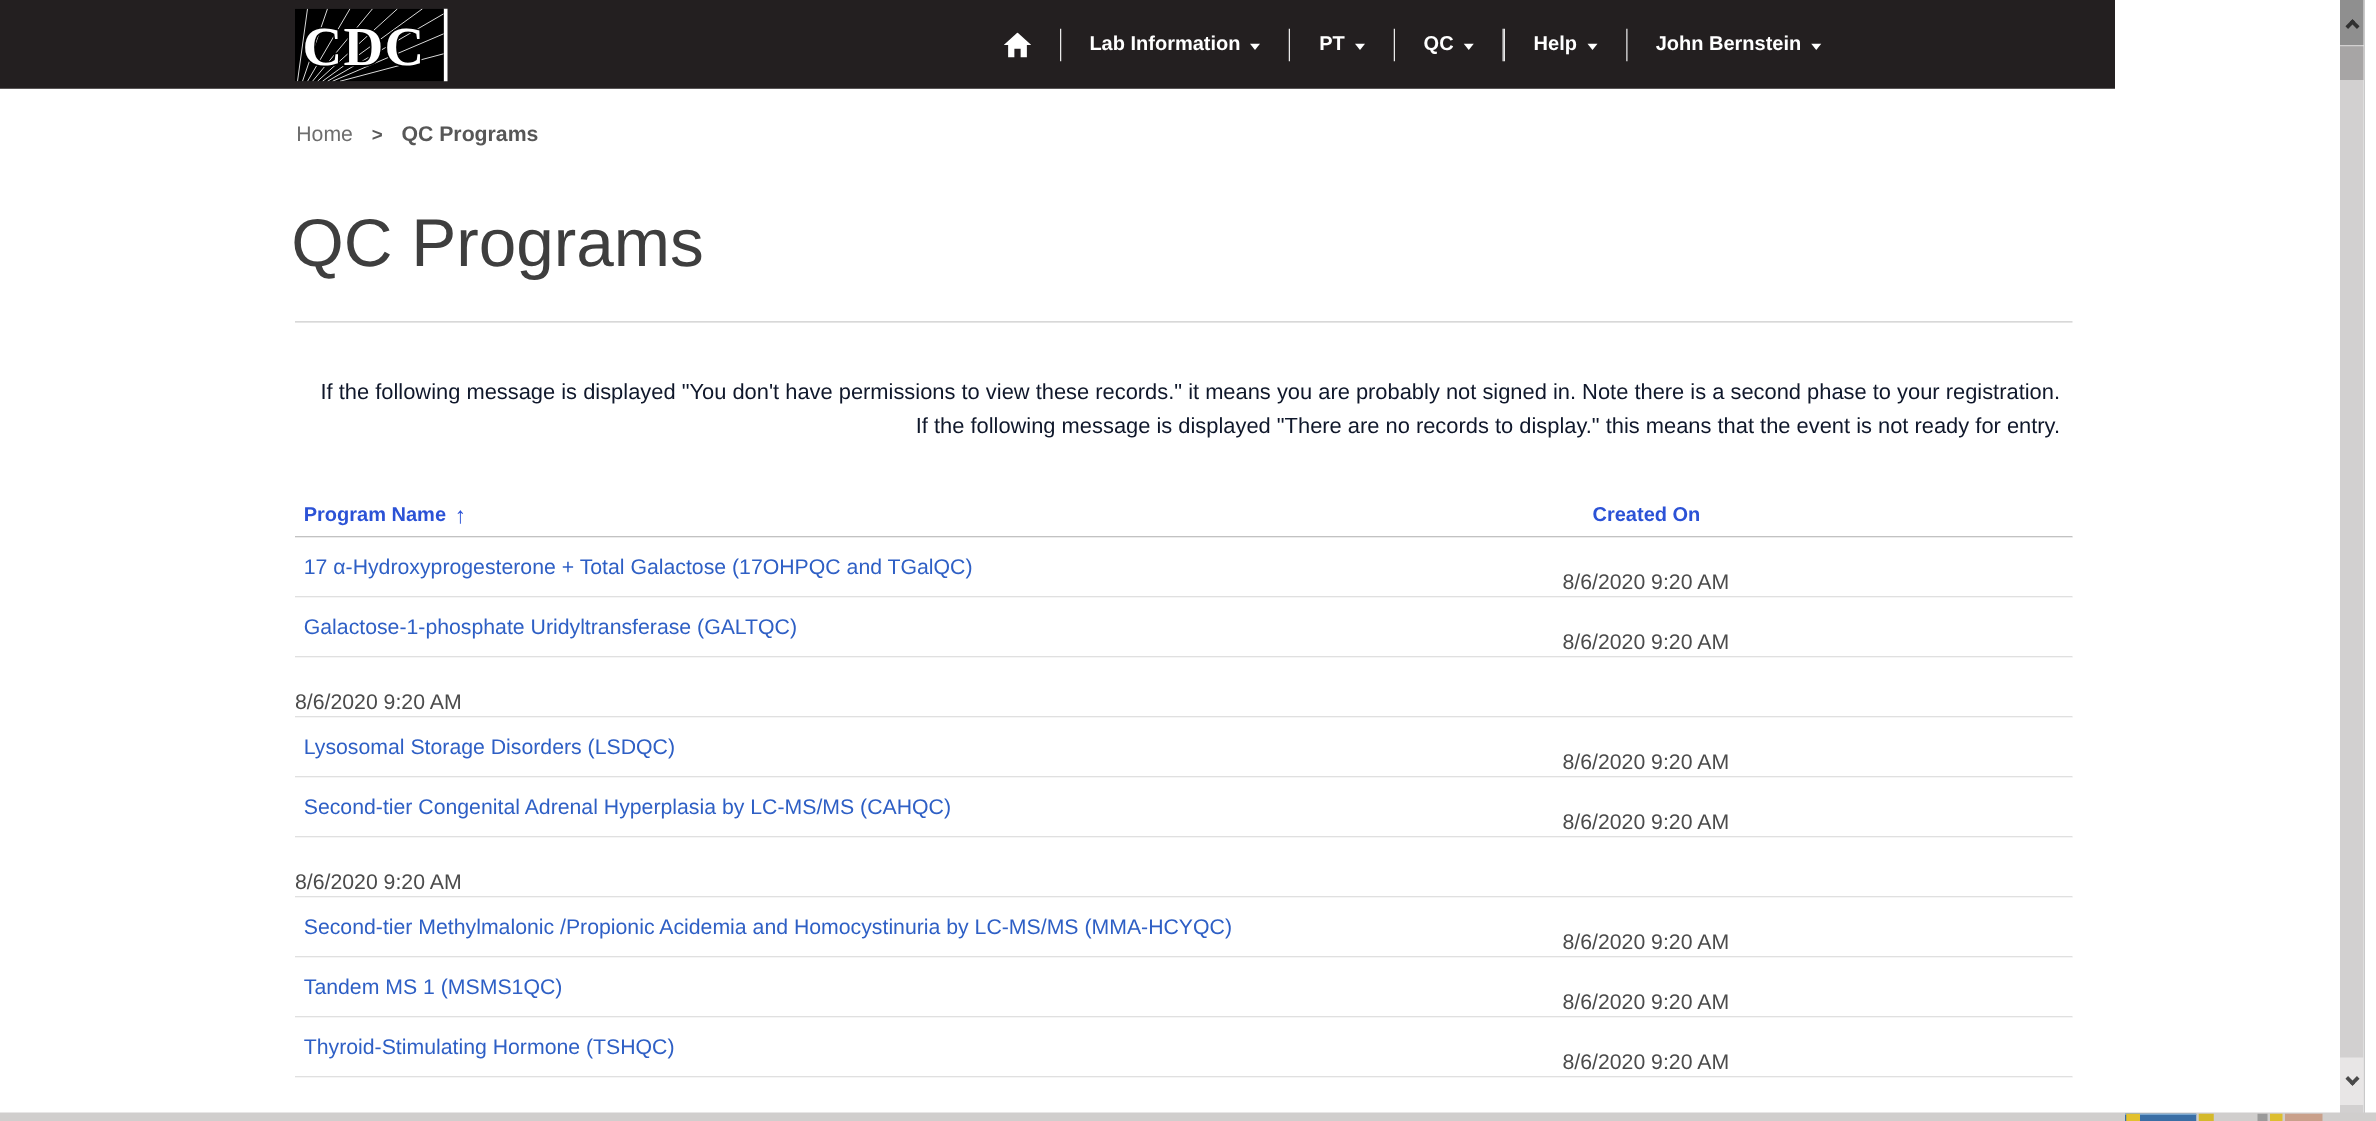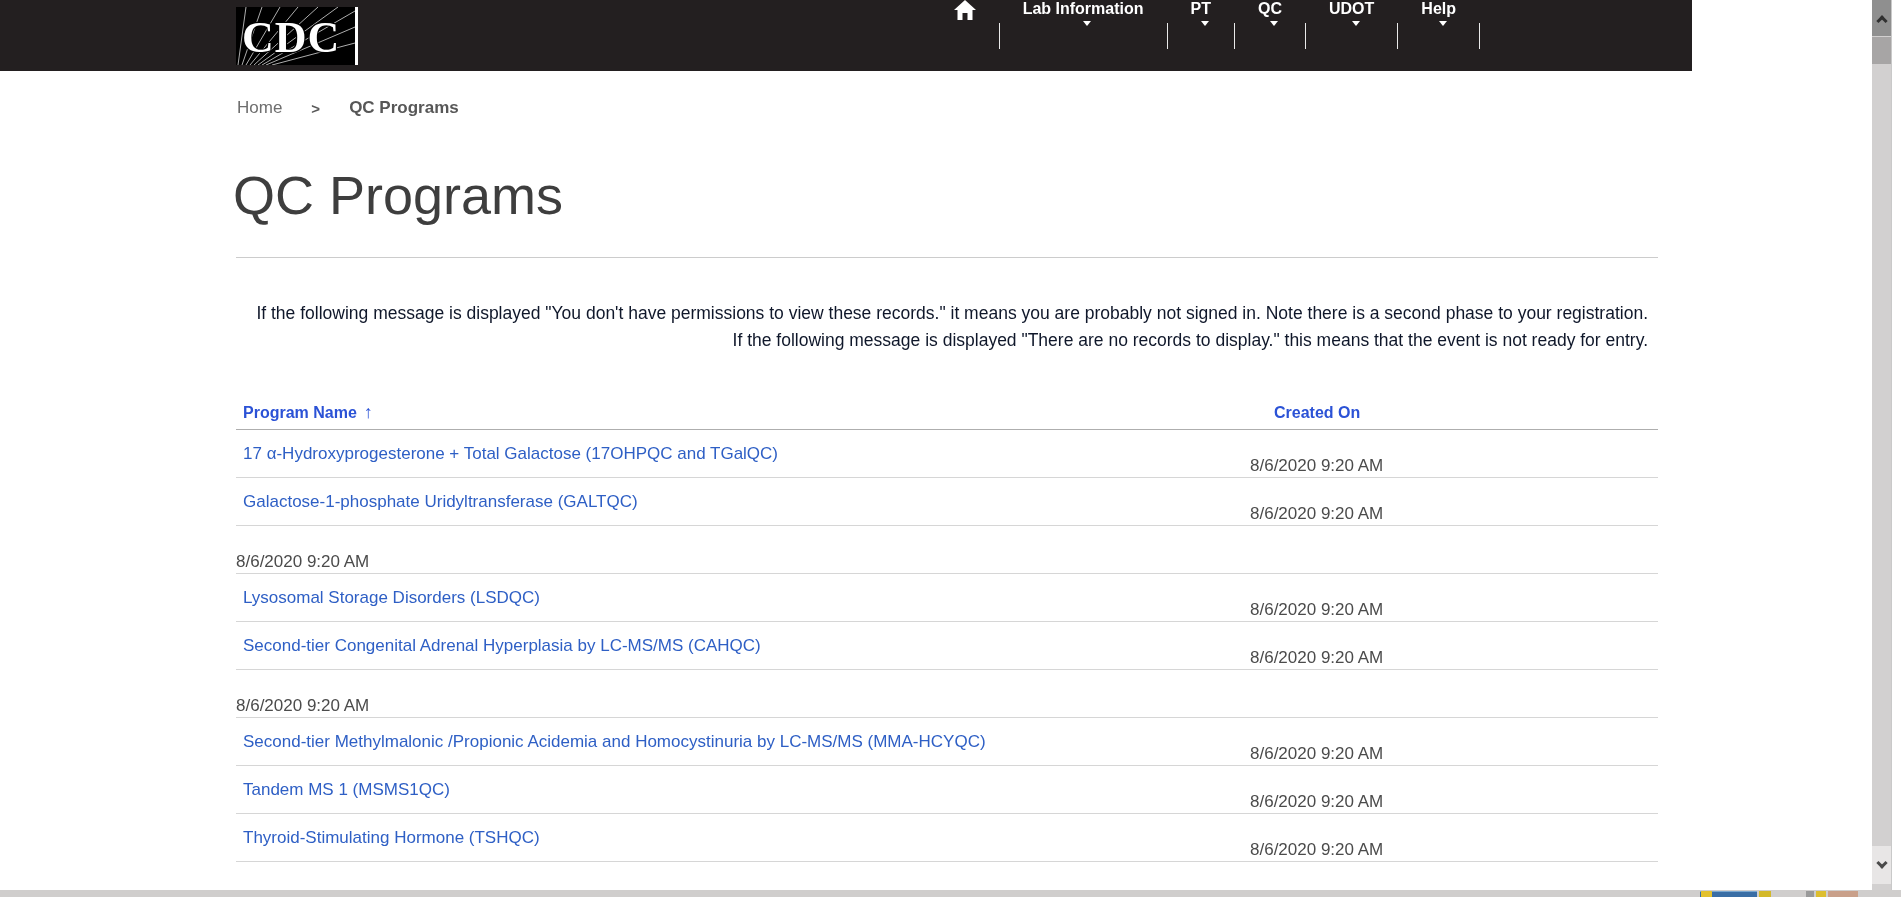--- a/index.html
+++ b/index.html
@@ -18,34 +18,34 @@
     position:absolute; left:236px; top:7px; width:122px; height:58px;
     border-right:3px solid #ffffff; cursor:pointer;
   }
   .mainnav {
     position:absolute; right:212px; top:0; height:71px;
     display:flex; align-items:center;
   }
   .navitem {
     display:flex; align-items:center; color:#ffffff;
     font-size:16px; font-weight:600; padding:0 23px; height:71px;
-    cursor:pointer; white-space:nowrap;flex-direction:column;
+    cursor:pointer; white-space:nowrap;
   }
   .navdivider { width:1px; height:26px; background:#e9e9e9; }
   .caret {
     display:inline-block; width:0; height:0; margin-left:8px; margin-top:3px;
     border-left:4.5px solid transparent; border-right:4.5px solid transparent;
     border-top:5.5px solid #ffffff;
   }
   .home-icon svg { display:block; }
 
   
   .breadcrumb {
     position:absolute; left:237px; top:98px; font-size:17px; color:#6e6e6e;
-    display:flex; align-items:center; gap:29px;
+    display:flex; align-items:center; gap:15px;
   }
   .breadcrumb .crumb-home { color:#6e6e6e; cursor:pointer; }
   .breadcrumb .crumb-sep { color:#5a5a5a; font-weight:700; font-size:15px; }
   .breadcrumb .crumb-current { color:#575757; font-weight:700; }
 
   
   .page-title {
     position:absolute; left:233px; top:164px;
     font-size:54px; font-weight:300; color:#3e3e3e; letter-spacing:0px;
   }
@@ -151,30 +151,30 @@
     <div class="navitem">
       <span>PT</span>
       <span class="caret"></span>
     </div>
     <div class="navdivider"></div>
     <div class="navitem">
       <span>QC</span>
       <span class="caret"></span>
     </div>
     <div class="navdivider"></div>
-    <div class="navitem">
-      <span>UDOT</span>
-      <span class="caret"></span>
-    </div>
     <div class="navdivider"></div>
     <div class="navitem">
       <span>Help</span>
       <span class="caret"></span>
     </div>
     <div class="navdivider"></div>
+    <div class="navitem">
+      <span>John Bernstein</span>
+      <span class="caret"></span>
+    </div>
   </nav>
 </div>
 
 <div class="breadcrumb">
   <span class="crumb-home">Home</span>
   <span class="crumb-sep">&gt;</span>
   <span class="crumb-current">QC Programs</span>
 </div>
 
 <h1 class="page-title">QC Programs</h1>

